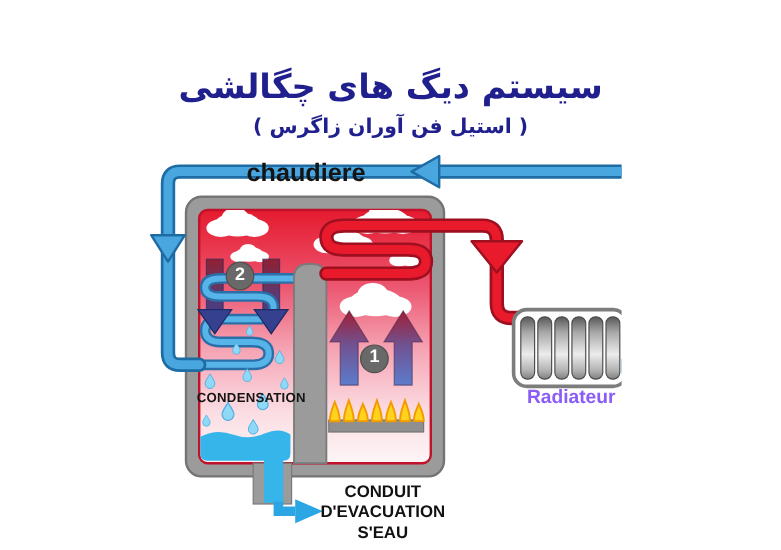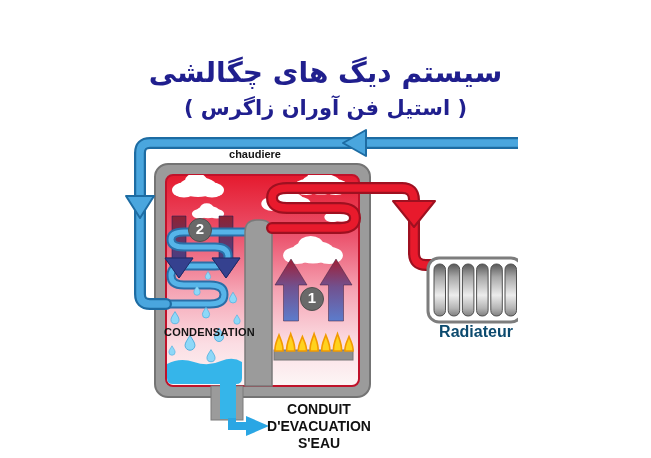--- a/index.html
+++ b/index.html
@@ -2,25 +2,25 @@
 <html><head>
 <meta charset="utf-8">
 <style>
   html,body{margin:0;padding:0;background:#ffffff;}
   #stage{position:relative;width:518px;height:458px;background:#ffffff;overflow:hidden;
          font-family:"Liberation Sans",sans-serif;margin-top:12px;}
   #diagram-svg{position:absolute;left:0;top:0;}
   .title-line{position:absolute;left:0;width:651px;text-align:center;direction:rtl;
               color:#201f8e;font-family:"DejaVu Sans",sans-serif;font-weight:bold;}
   #title-1{top:44px;font-size:28px;letter-spacing:0;}
-  #title-2{top:84px;font-size:21px;}
+  #title-2{top:84px;font-size:17px;}
   .label{position:absolute;font-family:"Liberation Sans",sans-serif;font-weight:bold;
          color:#141414;text-align:center;}
-  #boiler-label{left:190px;top:136px;width:130px;font-size:11px;}
-  #radiator-label{left:426px;top:311px;width:100px;font-size:16px;color:#0c4a6e;}
+  #boiler-label{left:190px;top:121px;width:130px;font-size:21px;}
+  #radiator-label{left:426px;top:311px;width:100px;font-size:16px;color:#8b5cf6;}
   #condensation-label{left:164px;top:314px;width:80px;font-size:11px;letter-spacing:.2px;}
   .drain-line{position:absolute;left:263px;width:112px;font-family:"Liberation Sans",sans-serif;
               font-weight:bold;font-size:14px;color:#111;text-align:center;}
   #drain-1{top:389px;} #drain-2{top:406px;} #drain-3{top:423px;}
   .badge{position:absolute;width:24px;height:24px;border-radius:50%;background:#696969;
          border:1.5px solid #4e4e4e;box-sizing:border-box;color:#ffffff;
          font:bold 15px/20px "Liberation Sans",sans-serif;text-align:center;}
   #badge-1{left:300px;top:275px;}
   #badge-2{left:188px;top:206px;}
 </style>

